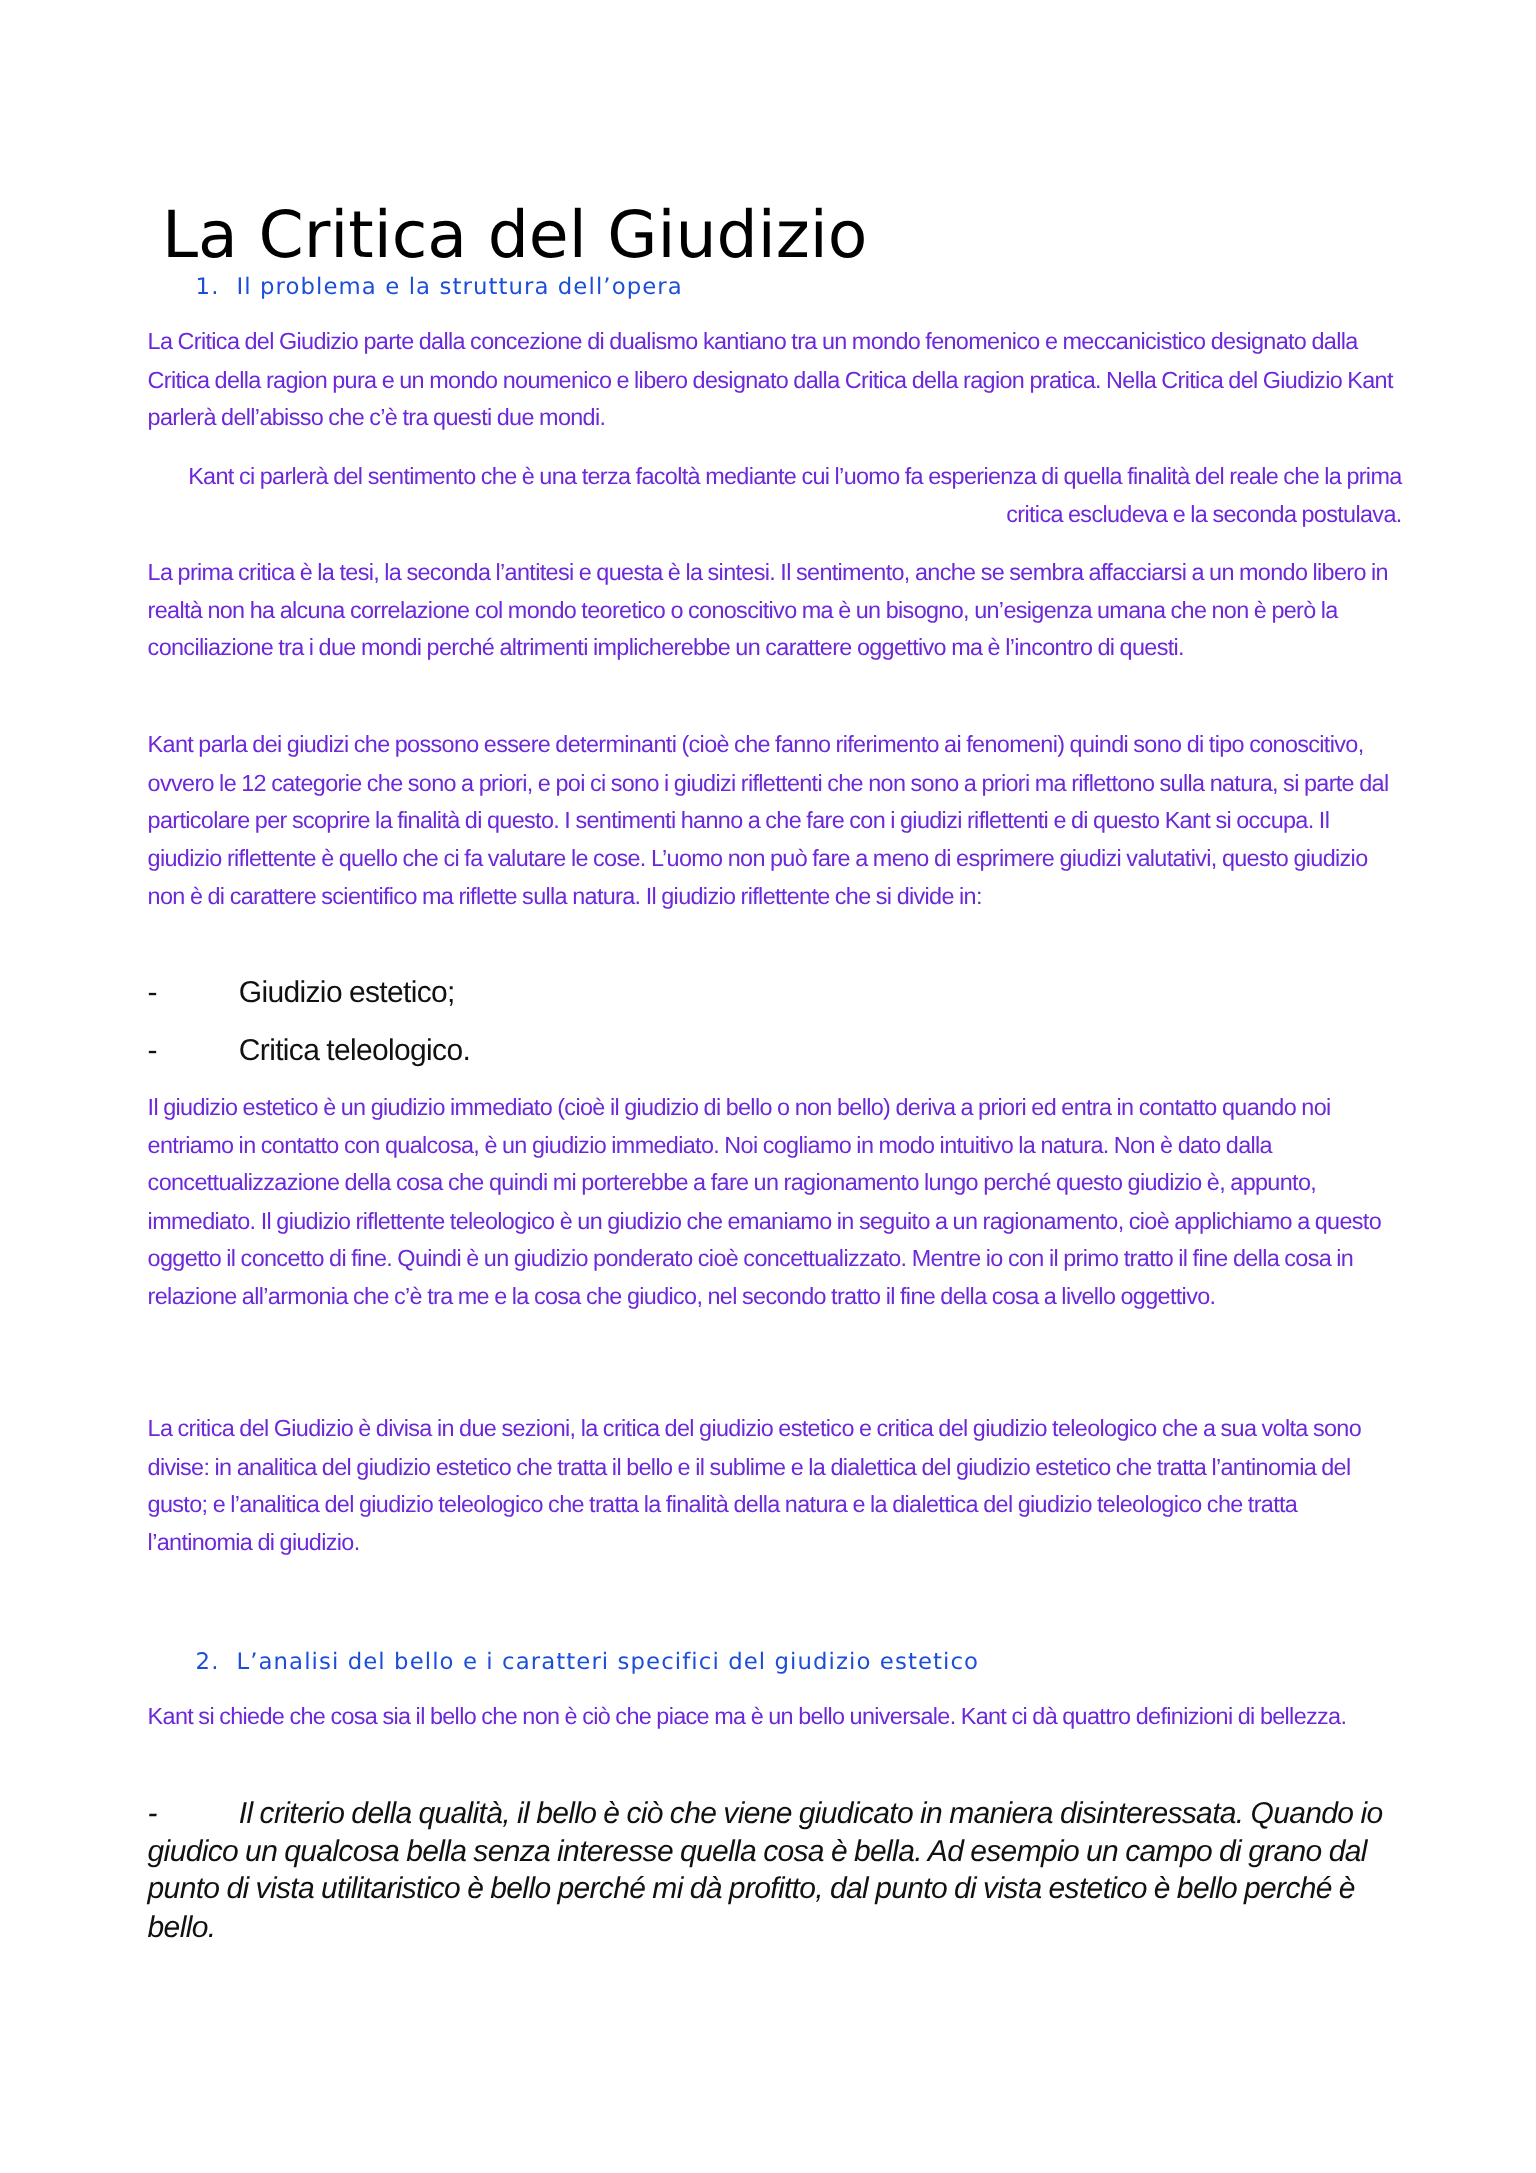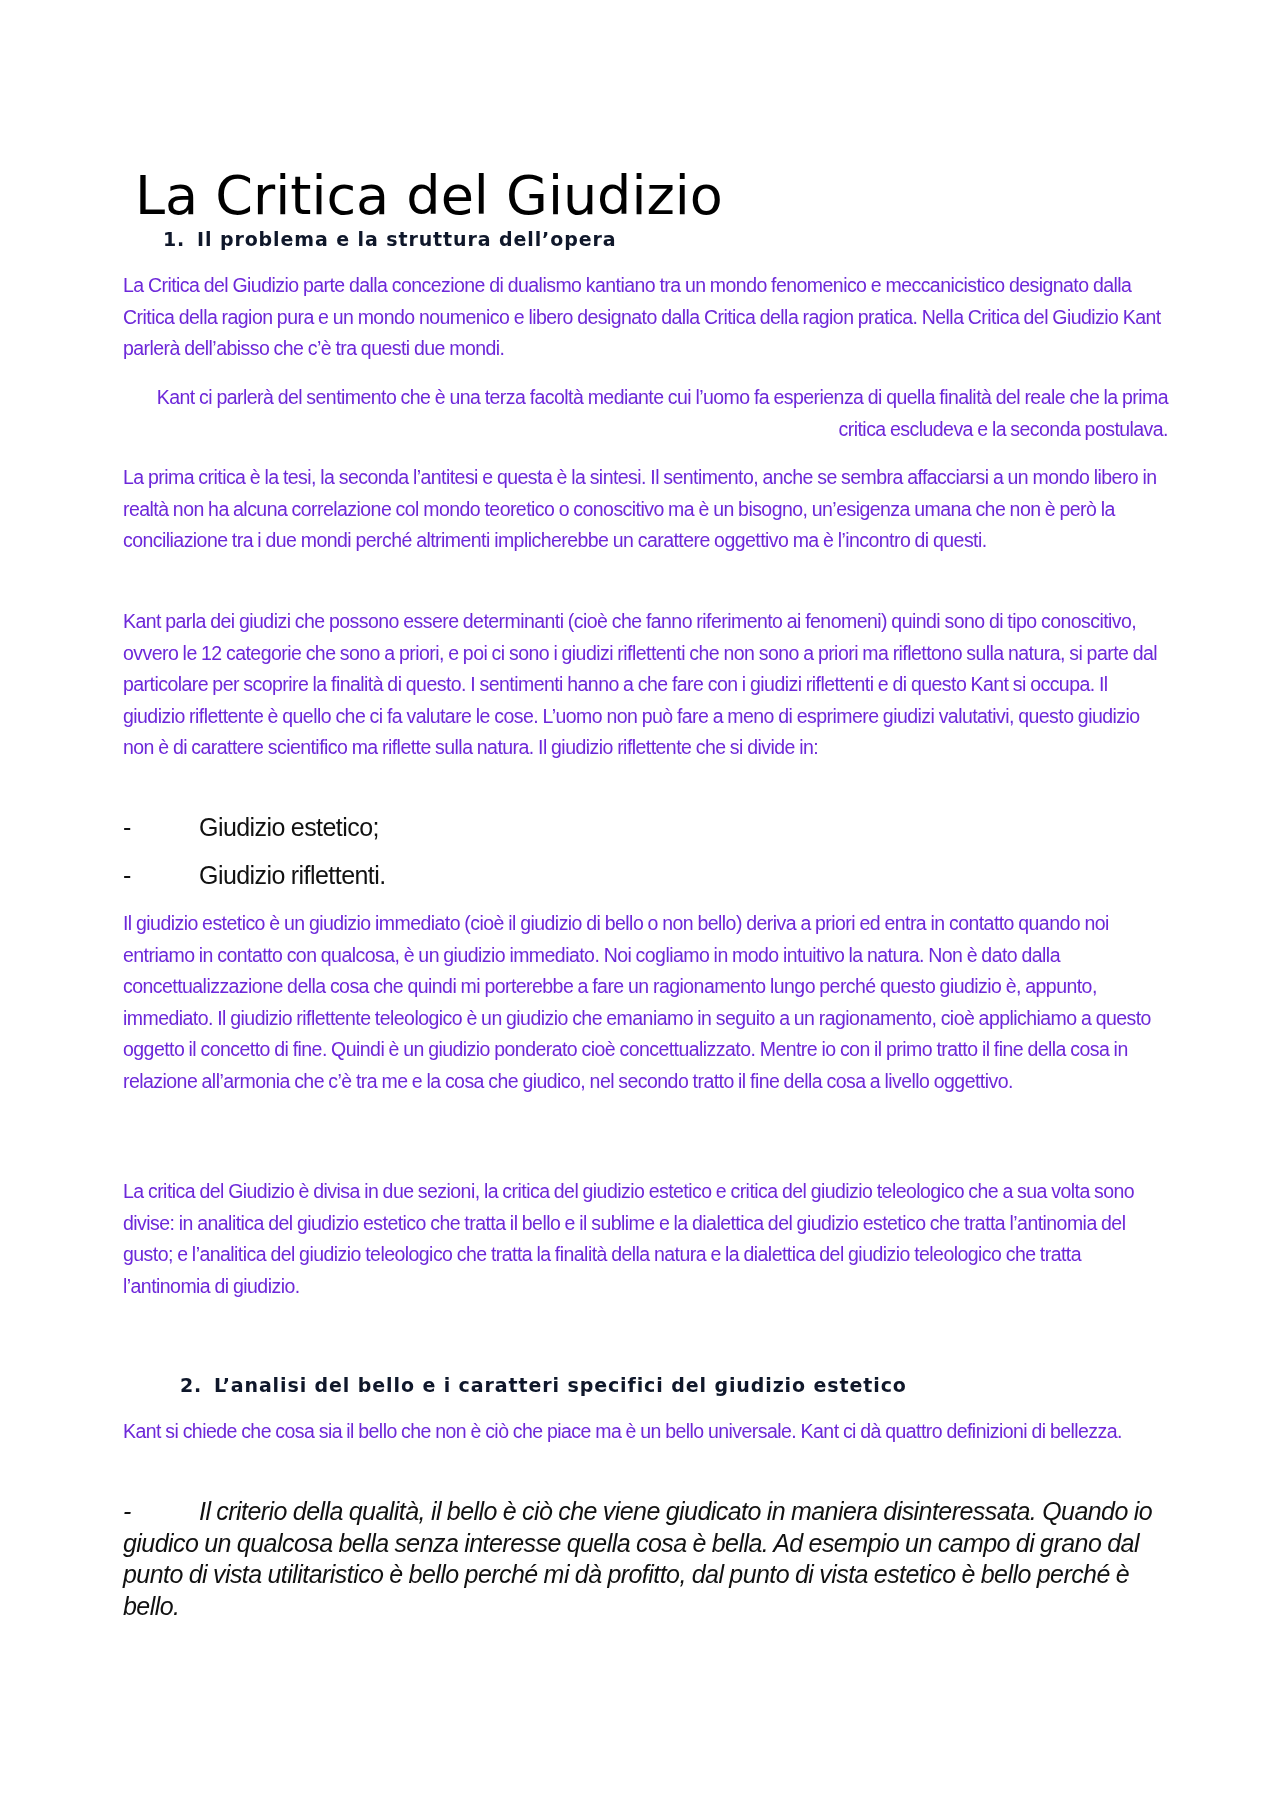--- a/index.html
+++ b/index.html
@@ -31,25 +31,25 @@
       line-height: 64px;
       color: #000000;
       white-space: nowrap;
       text-align: center;
     }
     .section-heading {
       position: absolute;
       left: 40px;
       margin: 0;
       font-family: "DejaVu Sans", sans-serif;
-      font-weight: bold;
+      font-weight: normal;
       font-size: 19px;
       line-height: 26px;
       letter-spacing: 0.9px;
-      color: #0f172a;
+      color: #1d4ed8;
       white-space: nowrap;
     }
     .section-heading .num {
       display: inline-block;
       width: 34px;
     }
     .para {
       position: absolute;
       left: 0;
       width: 1045px;
@@ -91,27 +91,27 @@
 
   <p class="para" style="top:270px;">La Critica del Giudizio parte dalla concezione di dualismo kantiano tra un mondo fenomenico e meccanicistico designato dalla Critica della ragion pura e un mondo noumenico e libero designato dalla Critica della ragion pratica. Nella Critica del Giudizio Kant parlerà dell’abisso che c’è tra questi due mondi.</p>
   <p class="para" style="top:382px;text-align:right;">Kant ci parlerà del sentimento che è una terza facoltà mediante cui l’uomo fa esperienza di quella finalità del reale che la prima critica escludeva e la seconda postulava.</p>
   <p class="para" style="top:462px;">La prima critica è la tesi, la seconda l’antitesi e questa è la sintesi. Il sentimento, anche se sembra affacciarsi a un mondo libero in realtà non ha alcuna correlazione col mondo teoretico o conoscitivo ma è un bisogno, un’esigenza umana che non è però la conciliazione tra i due mondi perché altrimenti implicherebbe un carattere oggettivo ma è l’incontro di questi.</p>
   <p class="para" style="top:606px;">Kant parla dei giudizi che possono essere determinanti (cioè che fanno riferimento ai fenomeni) quindi sono di tipo conoscitivo, ovvero le 12 categorie che sono a priori, e poi ci sono i giudizi riflettenti che non sono a priori ma riflettono sulla natura, si parte dal particolare per scoprire la finalità di questo. I sentimenti hanno a che fare con i giudizi riflettenti e di questo Kant si occupa. Il giudizio riflettente è quello che ci fa valutare le cose. L’uomo non può fare a meno di esprimere giudizi valutativi, questo giudizio non è di carattere scientifico ma riflette sulla natura. Il giudizio riflettente che si divide in:</p>
 
   <p class="bullet" style="top:812px;">
     <span class="dash">-</span><span>Giudizio estetico;</span>
   </p>
   <p class="bullet" style="top:860px;">
-    <span class="dash">-</span><span>Giudizio riflettenti.</span>
+    <span class="dash">-</span><span>Critica teleologico.</span>
   </p>
 
   <p class="para" style="top:908px;">Il giudizio estetico è un giudizio immediato (cioè il giudizio di bello o non bello) deriva a priori ed entra in contatto quando noi entriamo in contatto con qualcosa, è un giudizio immediato. Noi cogliamo in modo intuitivo la natura. Non è dato dalla concettualizzazione della cosa che quindi mi porterebbe a fare un ragionamento lungo perché questo giudizio è, appunto, immediato. Il giudizio riflettente teleologico è un giudizio che emaniamo in seguito a un ragionamento, cioè applichiamo a questo oggetto il concetto di fine. Quindi è un giudizio ponderato cioè concettualizzato. Mentre io con il primo tratto il fine della cosa in relazione all’armonia che c’è tra me e la cosa che giudico, nel secondo tratto il fine della cosa a livello oggettivo.</p>
   <p class="para" style="top:1176px;">La critica del Giudizio è divisa in due sezioni, la critica del giudizio estetico e critica del giudizio teleologico che a sua volta sono divise: in analitica del giudizio estetico che tratta il bello e il sublime e la dialettica del giudizio estetico che tratta l’antinomia del gusto; e l’analitica del giudizio teleologico che tratta la finalità della natura e la dialettica del giudizio teleologico che tratta l’antinomia di giudizio.</p>
 
-  <h2 class="section-heading" style="top:1372px;margin-left:17px;">
+  <h2 class="section-heading" style="top:1372px;">
     <span class="num">2.</span><span>L’analisi del bello e i caratteri specifici del giudizio estetico</span>
   </h2>
 
   <p class="para" style="top:1416px;">Kant si chiede che cosa sia il bello che non è ciò che piace ma è un bello universale. Kant ci dà quattro definizioni di bellezza.</p>
 
   <p class="bullet" style="top:1496px;font-style:italic;">
     <span class="dash">-</span><span>Il criterio della qualità, il bello è ciò che viene giudicato in maniera disinteressata. Quando io giudico un qualcosa bella senza interesse quella cosa è bella. Ad esempio un campo di grano dal punto di vista utilitaristico è bello perché mi dà profitto, dal punto di vista estetico è bello perché è bello.</span>
   </p>
 
 </div>

